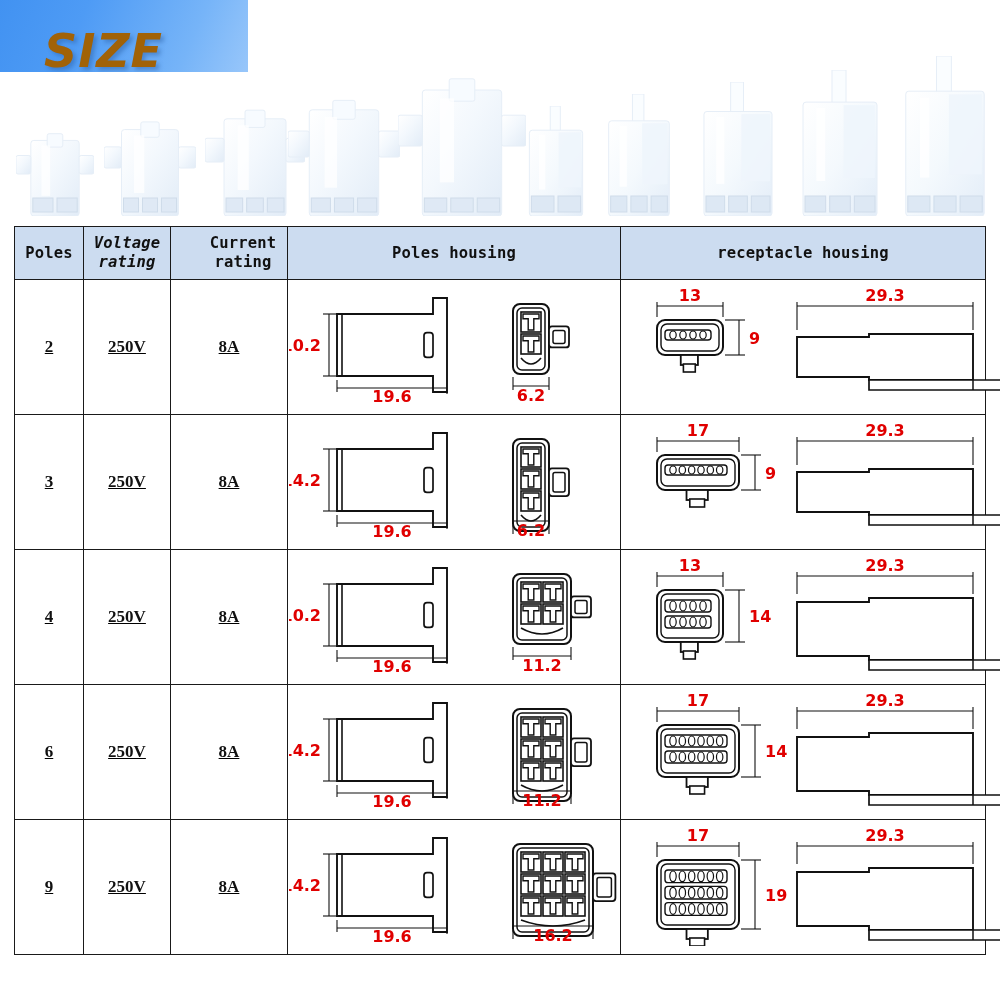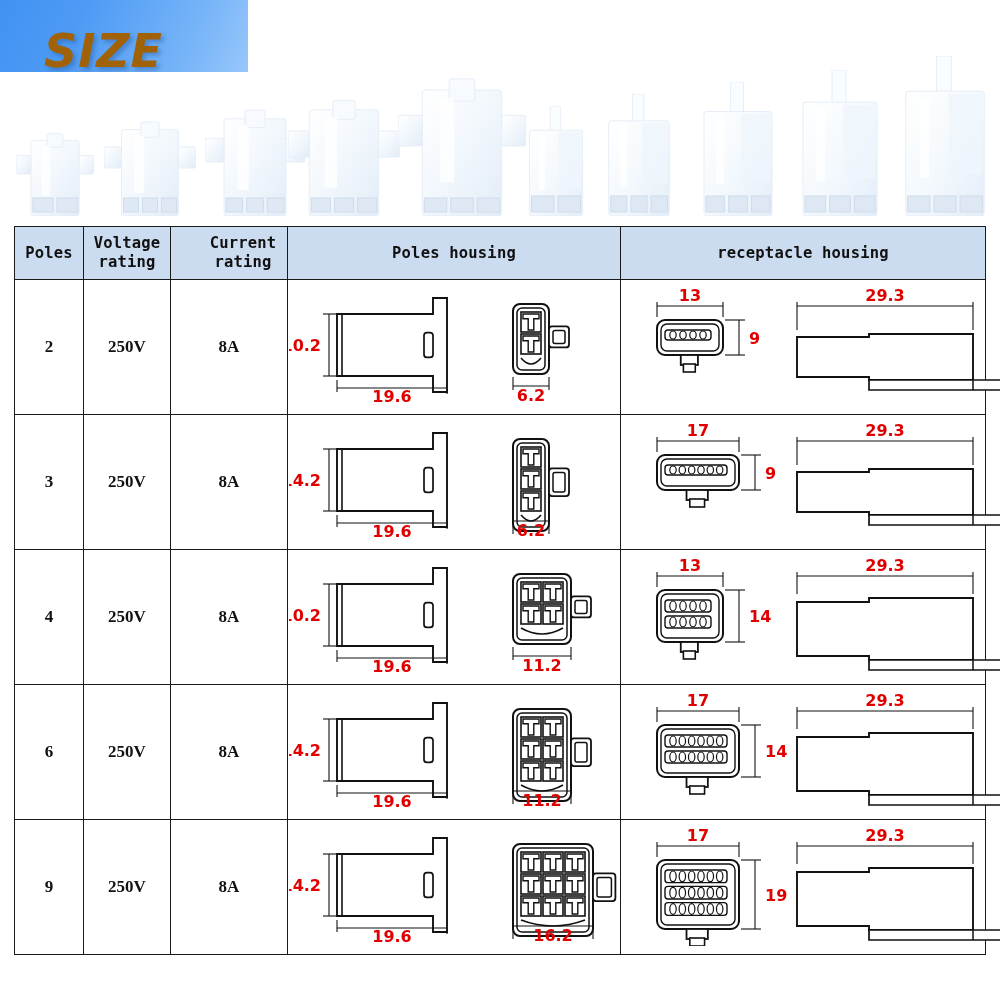--- a/index.html
+++ b/index.html
@@ -58,20 +58,21 @@
     font-family:"DejaVu Sans Mono", monospace;
     font-weight:bold;
     font-size:15.5px;
     color:#111111;
     line-height:19px;
     letter-spacing:.2px;
   }
   #spec-table tbody td{
     height:134px;
     background:#ffffff;
+    text-decoration:underline;
   }
   .cell-val{
     font-family:"Liberation Serif", serif;
     font-weight:bold;
     font-size:17px;
     color:#111111;
   }
   .diagram-cell{position:relative;}
   .diagram-cell svg{display:block;margin:0 auto;}
 
@@ -276,21 +277,21 @@
         <rect x="41.92666666666666" y="140" width="22.146666666666665" height="16" fill="#dde8f4" stroke="#cfdcea" stroke-width="1"></rect>
         <rect x="68.07333333333332" y="140" width="22.146666666666665" height="16" fill="#dde8f4" stroke="#cfdcea" stroke-width="1"></rect>
       </svg>
     </div>
   </div>
 
 <table id="spec-table">
   <thead>
     <tr>
       <th style="width:68px;">Poles</th>
-      <th style="width:86px;">
+      <th style="width:86px;font-style:italic;">
         <div>Voltage</div>
         <div>rating</div>
       </th>
       <th style="width:88px;padding-left:28px;">
         <div>Current</div>
         <div>rating</div>
       </th>
       <th style="width:332px;">Poles housing</th>
       <th>receptacle housing</th>
     </tr>

